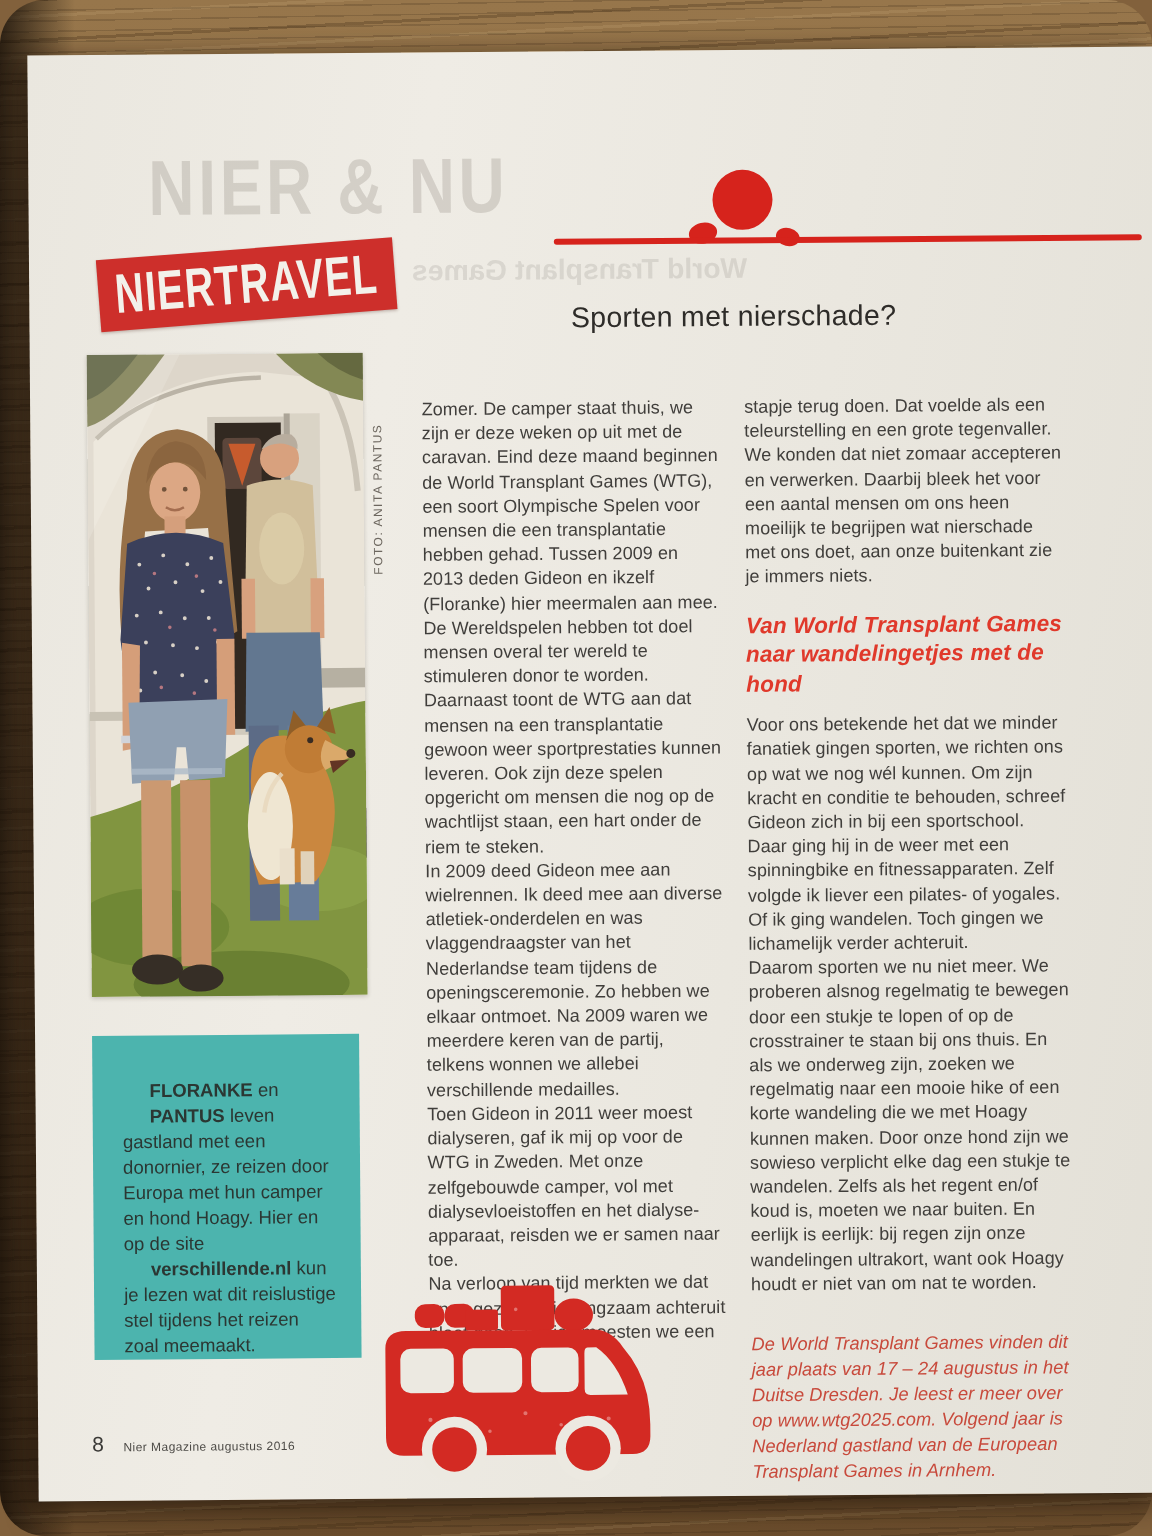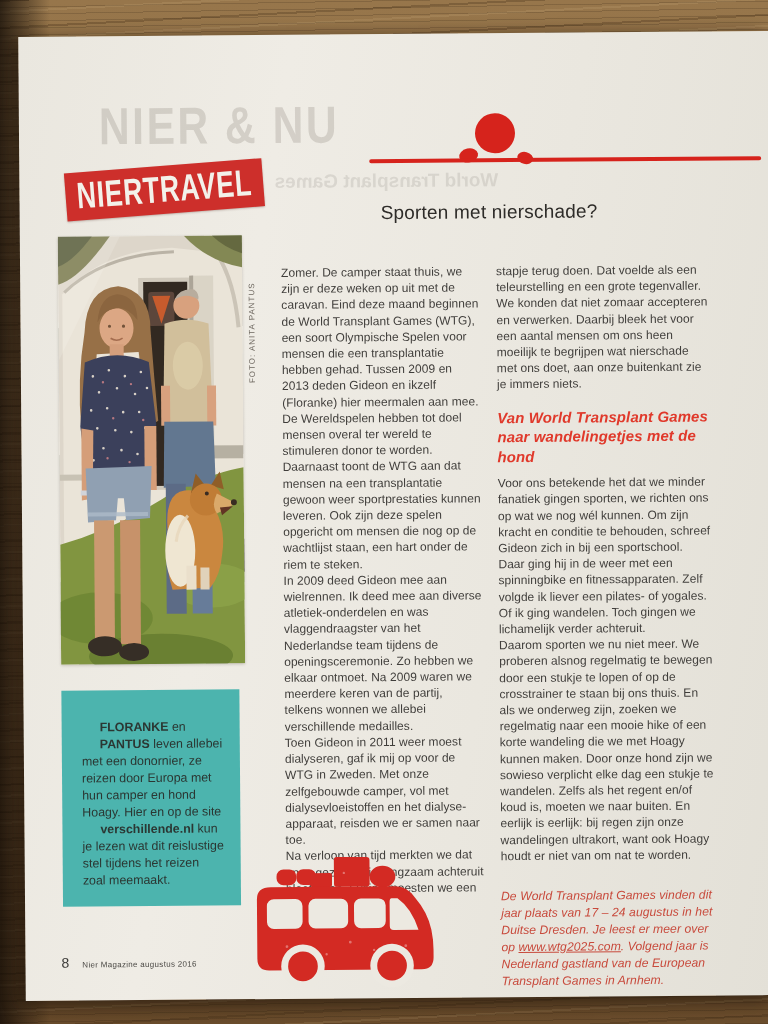--- a/index.html
+++ b/index.html
@@ -5,21 +5,21 @@
   html,body{margin:0;padding:0;}
   body{width:768px;height:1024px;overflow:hidden;position:relative;
        font-family:"Liberation Sans","DejaVu Sans",sans-serif;background:#82613c;}
 
   .table{position:absolute;inset:0;
     background:
       linear-gradient(90deg, rgba(16,10,5,.78) 0px, rgba(16,10,5,0) 50px),
       repeating-linear-gradient(177deg, rgba(66,45,22,.30) 0 2px, rgba(0,0,0,0) 2px 11px,
         rgba(255,226,172,.10) 11px 13px, rgba(0,0,0,0) 13px 27px),
       repeating-linear-gradient(179deg, rgba(40,26,12,.18) 0 1px, rgba(0,0,0,0) 1px 7px),
-      linear-gradient(180deg,#97764b 0%,#8b6941 45%,#6c4e2d 100%);}
+      linear-gradient(180deg,#97764b 0%,#8b6941 45%,#6c4e2d 100%); border-radius: 30px;}
 
   .page{position:absolute;left:22px;top:34px;right:-4px;bottom:26px;
     background:linear-gradient(100deg,#eae7df 0%,#efece5 30%,#eae7df 62%,#e3e0d7 100%);
     transform:rotate(-0.45deg);transform-origin:50% 50%;
     box-shadow:0 8px 20px rgba(24,14,5,.5), -10px 2px 16px rgba(24,14,5,.3);}
 
   .ghost-masthead{position:absolute;left:80px;top:60px;font-size:52px;font-weight:800;
     transform:scaleX(.82);transform-origin:left top;color:rgba(104,97,85,.20);
     letter-spacing:3px;white-space:nowrap;}
   .ghost-headline{position:absolute;left:232px;top:136px;width:270px;text-align:center;
@@ -52,21 +52,21 @@
 
   .col{position:absolute;top:230px;font-size:12px;line-height:16.2px;color:#403e3b;
     text-align:left;letter-spacing:.05px;}
   .col p{margin:0;}
   .col1{left:261px;width:198px;}
   .col2{left:476px;width:214px;}
   .subhead{margin:15px 0 9px 0;font-size:15px;line-height:19.5px;font-weight:700;
     font-style:italic;color:#e0392b;letter-spacing:.1px;}
   .note{margin-top:24px !important;font-style:italic;color:#c84a3c;line-height:17px;
     font-size:12.2px;}
-  .note .link{text-decoration:underline;margin-top:36px;}
+  .note .link{margin-top:36px;}
 
   .infobox{position:absolute;left:38px;top:654px;width:178px;height:216px;
     background:#4cb4ae;box-sizing:border-box;padding:29px 16px 0 20px;
     font-size:12.4px;line-height:17px;color:#2b3733;}
   .infobox .b{font-weight:700;padding-left:18px;}
 
   .bus{position:absolute;left:222px;top:812px;width:198px;height:148px;}
   .bus svg{display:block;width:100%;height:100%;}
 
   .footer{position:absolute;left:36px;top:918px;display:flex;align-items:baseline;gap:13px;}
@@ -222,21 +222,21 @@
       <h2 class="subhead">Van World Transplant Games naar wandelingetjes met de hond</h2>
       <p>Voor ons betekende het dat we minder fanatiek gingen sporten, we richten ons op wat we nog wél kunnen. Om zijn kracht en conditie te behouden, schreef Gideon zich in bij een sportschool. Daar ging hij in de weer met een spinningbike en fitnessapparaten. Zelf volgde ik liever een pilates- of yogales. Of ik ging wandelen. Toch gingen we lichamelijk verder achteruit.</p>
       <p>Daarom sporten we nu niet meer. We proberen alsnog regelmatig te bewegen door een stukje te lopen of op de crosstrainer te staan bij ons thuis. En als we onderweg zijn, zoeken we regelmatig naar een mooie hike of een korte wandeling die we met Hoagy kunnen maken. Door onze hond zijn we sowieso verplicht elke dag een stukje te wandelen. Zelfs als het regent en/of koud is, moeten we naar buiten. En eerlijk is eerlijk: bij regen zijn onze wandelingen ultrakort, want ook Hoagy houdt er niet van om nat te worden.</p>
       <p class="note"><span>De World Transplant Games vinden dit jaar plaats van 17 – 24 augustus in het Duitse Dresden. Je leest er meer over op </span><span class="link">www.wtg2025.com</span><span>. Volgend jaar is Nederland gastland van de European Transplant Games in Arnhem.</span></p>
     </div>
 
     <aside class="infobox">
       <span class="b">FLORANKE</span>
       <span>en</span>
       <span class="b">PANTUS</span>
-      <span>leven allebei met een donornier, ze reizen door Europa met hun camper en hond Hoagy. Hier en op de site </span><span class="b">verschillende.nl</span><span> kun je lezen wat dit reislustige stel tijdens het reizen zoal meemaakt.</span>
+      <span>leven gastland met een donornier, ze reizen door Europa met hun camper en hond Hoagy. Hier en op de site </span><span class="b">verschillende.nl</span><span> kun je lezen wat dit reislustige stel tijdens het reizen zoal meemaakt.</span>
     </aside>
 
     <div class="bus">
       <svg viewBox="0 0 200 148" xmlns="http://www.w3.org/2000/svg">
         <g fill="#d32a23">
           <rect x="30" y="22" width="20" height="16" rx="7"></rect>
           <rect x="50" y="22" width="20" height="16" rx="7"></rect>
           <rect x="64" y="26" width="22" height="14" rx="2"></rect>
           <rect x="88" y="10" width="36" height="30" rx="3"></rect>
           <ellipse cx="137" cy="30" rx="13" ry="11"></ellipse>

